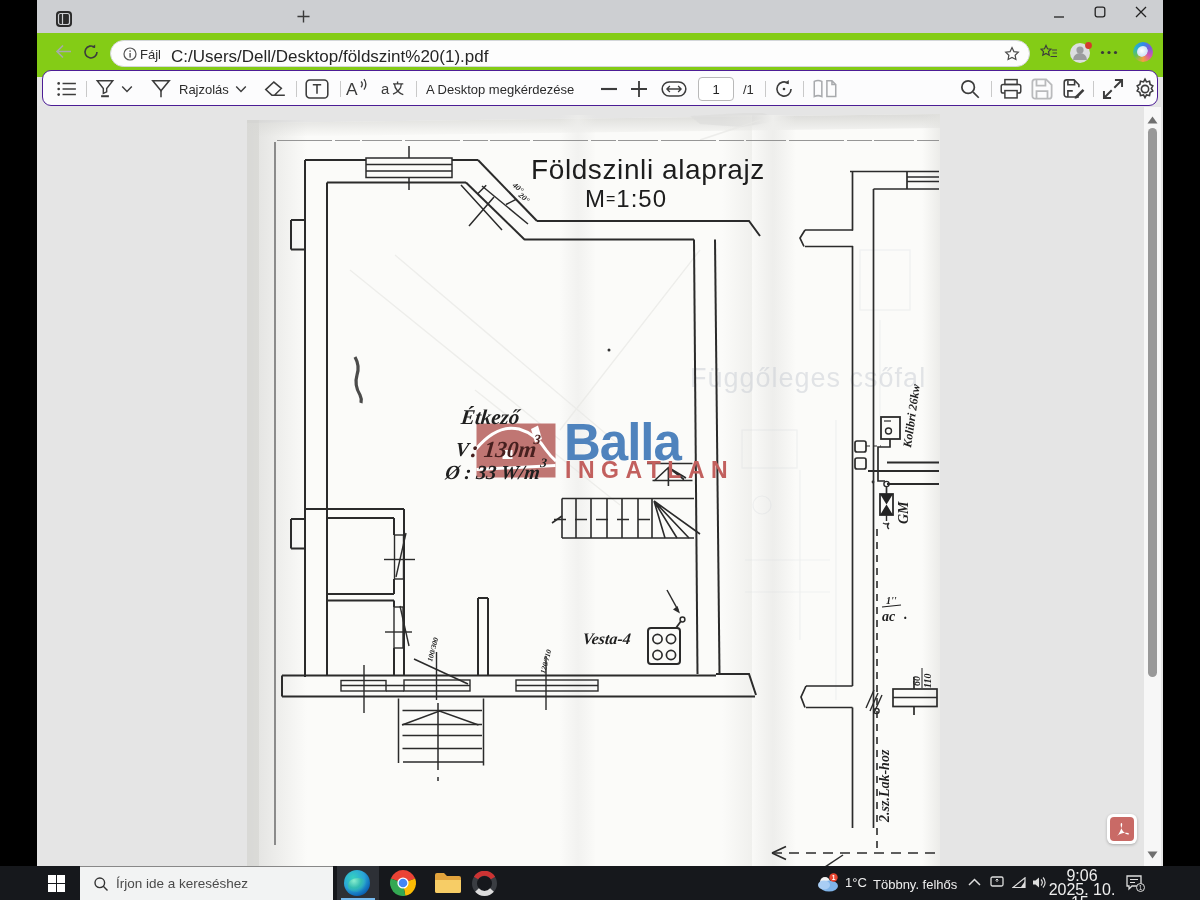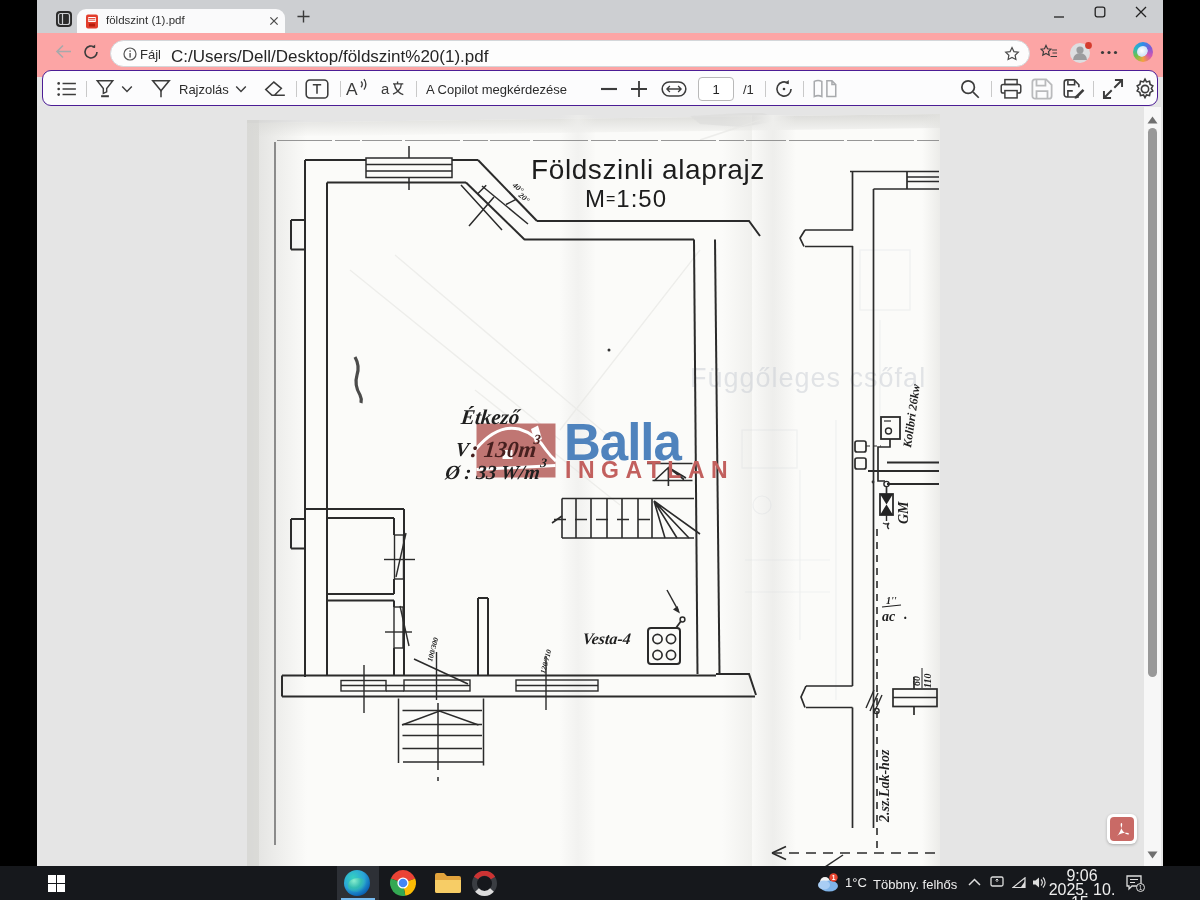--- a/index.html
+++ b/index.html
@@ -3,21 +3,21 @@
 <meta charset="utf-8">
 <style>
   * { margin:0; padding:0; box-sizing:border-box; }
   html,body { width:1200px; height:900px; overflow:hidden; background:#000; font-family:"Liberation Sans", sans-serif; }
   .abs { position:absolute; }
   #screen { position:relative; width:1200px; height:900px; background:#000; }
   #win { position:absolute; left:37px; top:0; width:1126px; height:866px; background:#e6e6e6; }
   #tabbar { position:absolute; left:0; top:0; width:100%; height:33px; background:#cdcfd2; }
   #tab { position:absolute; left:40px; top:9px; width:208px; height:24px; background:#fafafb; border-radius:9px 9px 0 0; }
   #tabtitle { position:absolute; left:29px; top:5px; font-size:11.5px; color:#2f2f2f; }
-  #addrbar { position:absolute; left:0; top:33px; width:100%; height:44px; background:#fca5a5;padding-left:24px; }
+  #addrbar { position:absolute; left:0; top:33px; width:100%; height:44px; background:#84cc16;padding-left:24px; }
   #pill { position:absolute; left:73px; top:7px; width:920px; height:27px; background:#fdfdfd; border:1px solid #d4d7da; border-radius:14px; }
   #toolbar { position:absolute; left:5px; top:70px; width:1116px; height:36px; background:#fcfcfd; border:1px solid #4c1d95; border-radius:9px; }
   .ticon { position:absolute; top:0; height:36px; display:flex; align-items:center; justify-content:center; color:#3c3c3c; }
   .tsep { position:absolute; top:10px; width:1px; height:16px; background:#c9c9c9; }
   .ttext { position:absolute; top:0; height:36px; display:flex; align-items:center; font-size:13px; color:#2b2b2b; }
   #content { position:absolute; left:0; top:106px; width:1126px; height:760px; background:#e5e5e5; }
   #scrolltrack { position:absolute; left:1107px; top:1px; width:17px; height:759px; background:#f7f7f7; }
   #scrollthumb { position:absolute; left:1111px; top:22px; width:9px; height:549px; background:#999; border-radius:5px; }
   #taskbar { position:absolute; left:0; top:866px; width:1200px; height:34px; background:#16181c; }
   #searchbox { position:absolute; left:80px; top:0; width:253px; height:34px; background:#f2f3f3; border-top:1px solid #888; display:flex; align-items:center; }
@@ -29,34 +29,20 @@
 <body>
 <div id="screen">
   <div id="win">
     <div id="tabbar">
 
       <svg class="abs" style="left:18px;top:10px" width="18" height="18" viewBox="0 0 18 18">
         <rect x="1" y="1" width="16" height="16" rx="4" fill="#2b2b2b"></rect>
         <rect x="3.5" y="3.5" width="11" height="11" rx="2" fill="#2b2b2b" stroke="#cdcfd2" stroke-width="1.2"></rect>
         <line x1="7.5" y1="3.5" x2="7.5" y2="14.5" stroke="#cdcfd2" stroke-width="1.2"></line>
       </svg>
-      <div id="tab">
-
-        <svg class="abs" style="left:8px;top:5px" width="14" height="15" viewBox="0 0 14 15">
-          <rect x="1" y="0.5" width="12" height="14" rx="2" fill="#e23d2c"></rect>
-          <rect x="3" y="3" width="8" height="5" rx="1" fill="#fff"></rect>
-          <rect x="3.4" y="4" width="7" height="0.9" fill="#e23d2c"></rect>
-          <rect x="3.4" y="5.7" width="7" height="0.9" fill="#e23d2c"></rect>
-          <rect x="4" y="9.5" width="6" height="3" rx="0.5" fill="#b71c0c"></rect>
-        </svg>
-        <span id="tabtitle">földszint (1).pdf</span>
-        <svg class="abs" style="left:192px;top:7px" width="10" height="10" viewBox="0 0 11 11">
-            <path d="M1.5 1.5 L9.5 9.5 M9.5 1.5 L1.5 9.5" stroke="#4c4c4c" stroke-width="1.4"></path>
-          </svg>
-      </div>
 
       <svg class="abs" style="left:260px;top:10px" width="13" height="13" viewBox="0 0 14 14">
           <path d="M7 0.5 V13.5 M0.5 7 H13.5" stroke="#3a3a3a" stroke-width="1.5"></path>
         </svg>
 
       <svg class="abs" style="left:1016px;top:12px" width="12" height="10" viewBox="0 0 12 10">
           <path d="M1 5 H11" stroke="#222" stroke-width="1.3"></path>
         </svg>
       <svg class="abs" style="left:1057px;top:6px" width="12" height="12" viewBox="0 0 12 12">
           <rect x="1.2" y="1.2" width="9.6" height="9.6" rx="2" fill="none" stroke="#222" stroke-width="1.3"></rect>
@@ -151,21 +137,21 @@
       <svg class="ticon" style="left:303px;width:22px" width="19" height="15" viewBox="0 0 19 15">
           <text x="0" y="13" font-size="15" fill="#3c3c3c" font-family="Liberation Sans">A</text>
           <path d="M13 5 a3.5 3.5 0 0 1 0 5 M15.5 3 a7 7 0 0 1 0 9" stroke="#3c3c3c" stroke-width="1.2" fill="none" transform="translate(0,-4)"></path>
         </svg>
 
       <svg class="ticon" style="left:338px;width:24px" width="21" height="15" viewBox="0 0 21 15">
           <text x="0" y="12" font-size="13" fill="#3c3c3c" font-family="Liberation Sans">a</text>
           <path d="M14.5 1 V3 M10.5 3 H19.5 M17.8 3 C17.8 8 13 11 10.5 12 M11.8 3 C11.8 8 16.5 11.5 19.5 12.5" stroke="#3c3c3c" stroke-width="1.2" fill="none"></path>
         </svg>
       <div class="tsep" style="left:373px"></div>
-      <div class="ttext" style="left:383px;">A Copilot megkérdezése</div>
+      <div class="ttext" style="left:383px;">A Desktop megkérdezése</div>
 
       <svg class="ticon" style="left:558px;width:16px" width="12" height="2" viewBox="0 0 12 2">
           <path d="M0 1 H12" stroke="#3c3c3c" stroke-width="1.6"></path>
         </svg>
       <svg class="ticon" style="left:588px;width:16px" width="14" height="14" viewBox="0 0 14 14">
           <path d="M7 0 V14 M0 7 H14" stroke="#3c3c3c" stroke-width="1.6"></path>
         </svg>
       <svg class="ticon" style="left:618px;width:26px" width="22" height="14" viewBox="0 0 22 14">
           <rect x="1" y="1" width="20" height="12" rx="6" fill="none" stroke="#3c3c3c" stroke-width="1.3"></rect>
           <path d="M5 7 H17 M7.5 4.5 L5 7 L7.5 9.5 M14.5 4.5 L17 7 L14.5 9.5" stroke="#3c3c3c" stroke-width="1.1" fill="none"></path>
@@ -469,20 +455,27 @@
   </g>
   </svg>
   <div id="taskbar">
 
     <svg class="abs" style="left:48px;top:9px" width="17" height="17" viewBox="0 0 17 17">
         <rect x="0" y="0" width="8" height="8" fill="#fff"></rect>
         <rect x="9" y="0" width="8" height="8" fill="#fff"></rect>
         <rect x="0" y="9" width="8" height="8" fill="#fff"></rect>
         <rect x="9" y="9" width="8" height="8" fill="#fff"></rect>
       </svg>
+    <div id="searchbox">
+      <svg style="margin-left:14px" width="14" height="14" viewBox="0 0 14 14">
+          <circle cx="5.8" cy="5.8" r="4.8" fill="none" stroke="#333" stroke-width="1.4"></circle>
+          <path d="M9.3 9.3 L13.5 13.5" stroke="#333" stroke-width="1.4"></path>
+        </svg>
+      <span>Írjon ide a kereséshez</span>
+    </div>
 
     <div class="abs" style="left:337px;top:0;width:42px;height:34px;background:#2d3036;"></div>
     <div class="abs" style="left:341px;top:32px;width:34px;height:2px;background:#76b9ed;"></div>
 
     <div class="abs" style="left:344px;top:4px;width:26px;height:26px;border-radius:50%;background:radial-gradient(circle at 35% 30%, #35d1c0 0%, #2aa4d8 45%, #0b63b4 75%, #0a50a0 100%);"></div>
     <div class="abs" style="left:348px;top:12px;width:20px;height:14px;border-radius:50% 50% 40% 40%;background:radial-gradient(circle at 30% 20%, #9ef7d0 0%, #35c1a8 40%, transparent 70%);opacity:.8"></div>
 
     <svg class="abs" style="left:390px;top:4px" width="26" height="26" viewBox="0 0 26 26">
       <path d="M0.8 8.6 A13 13 0 0 1 25.2 8.6 L13 13 Z" fill="#ea4335"></path>
       <path d="M25.2 8.6 A13 13 0 0 1 15.3 25.8 L13 13 Z" fill="#fbbc05"></path>

